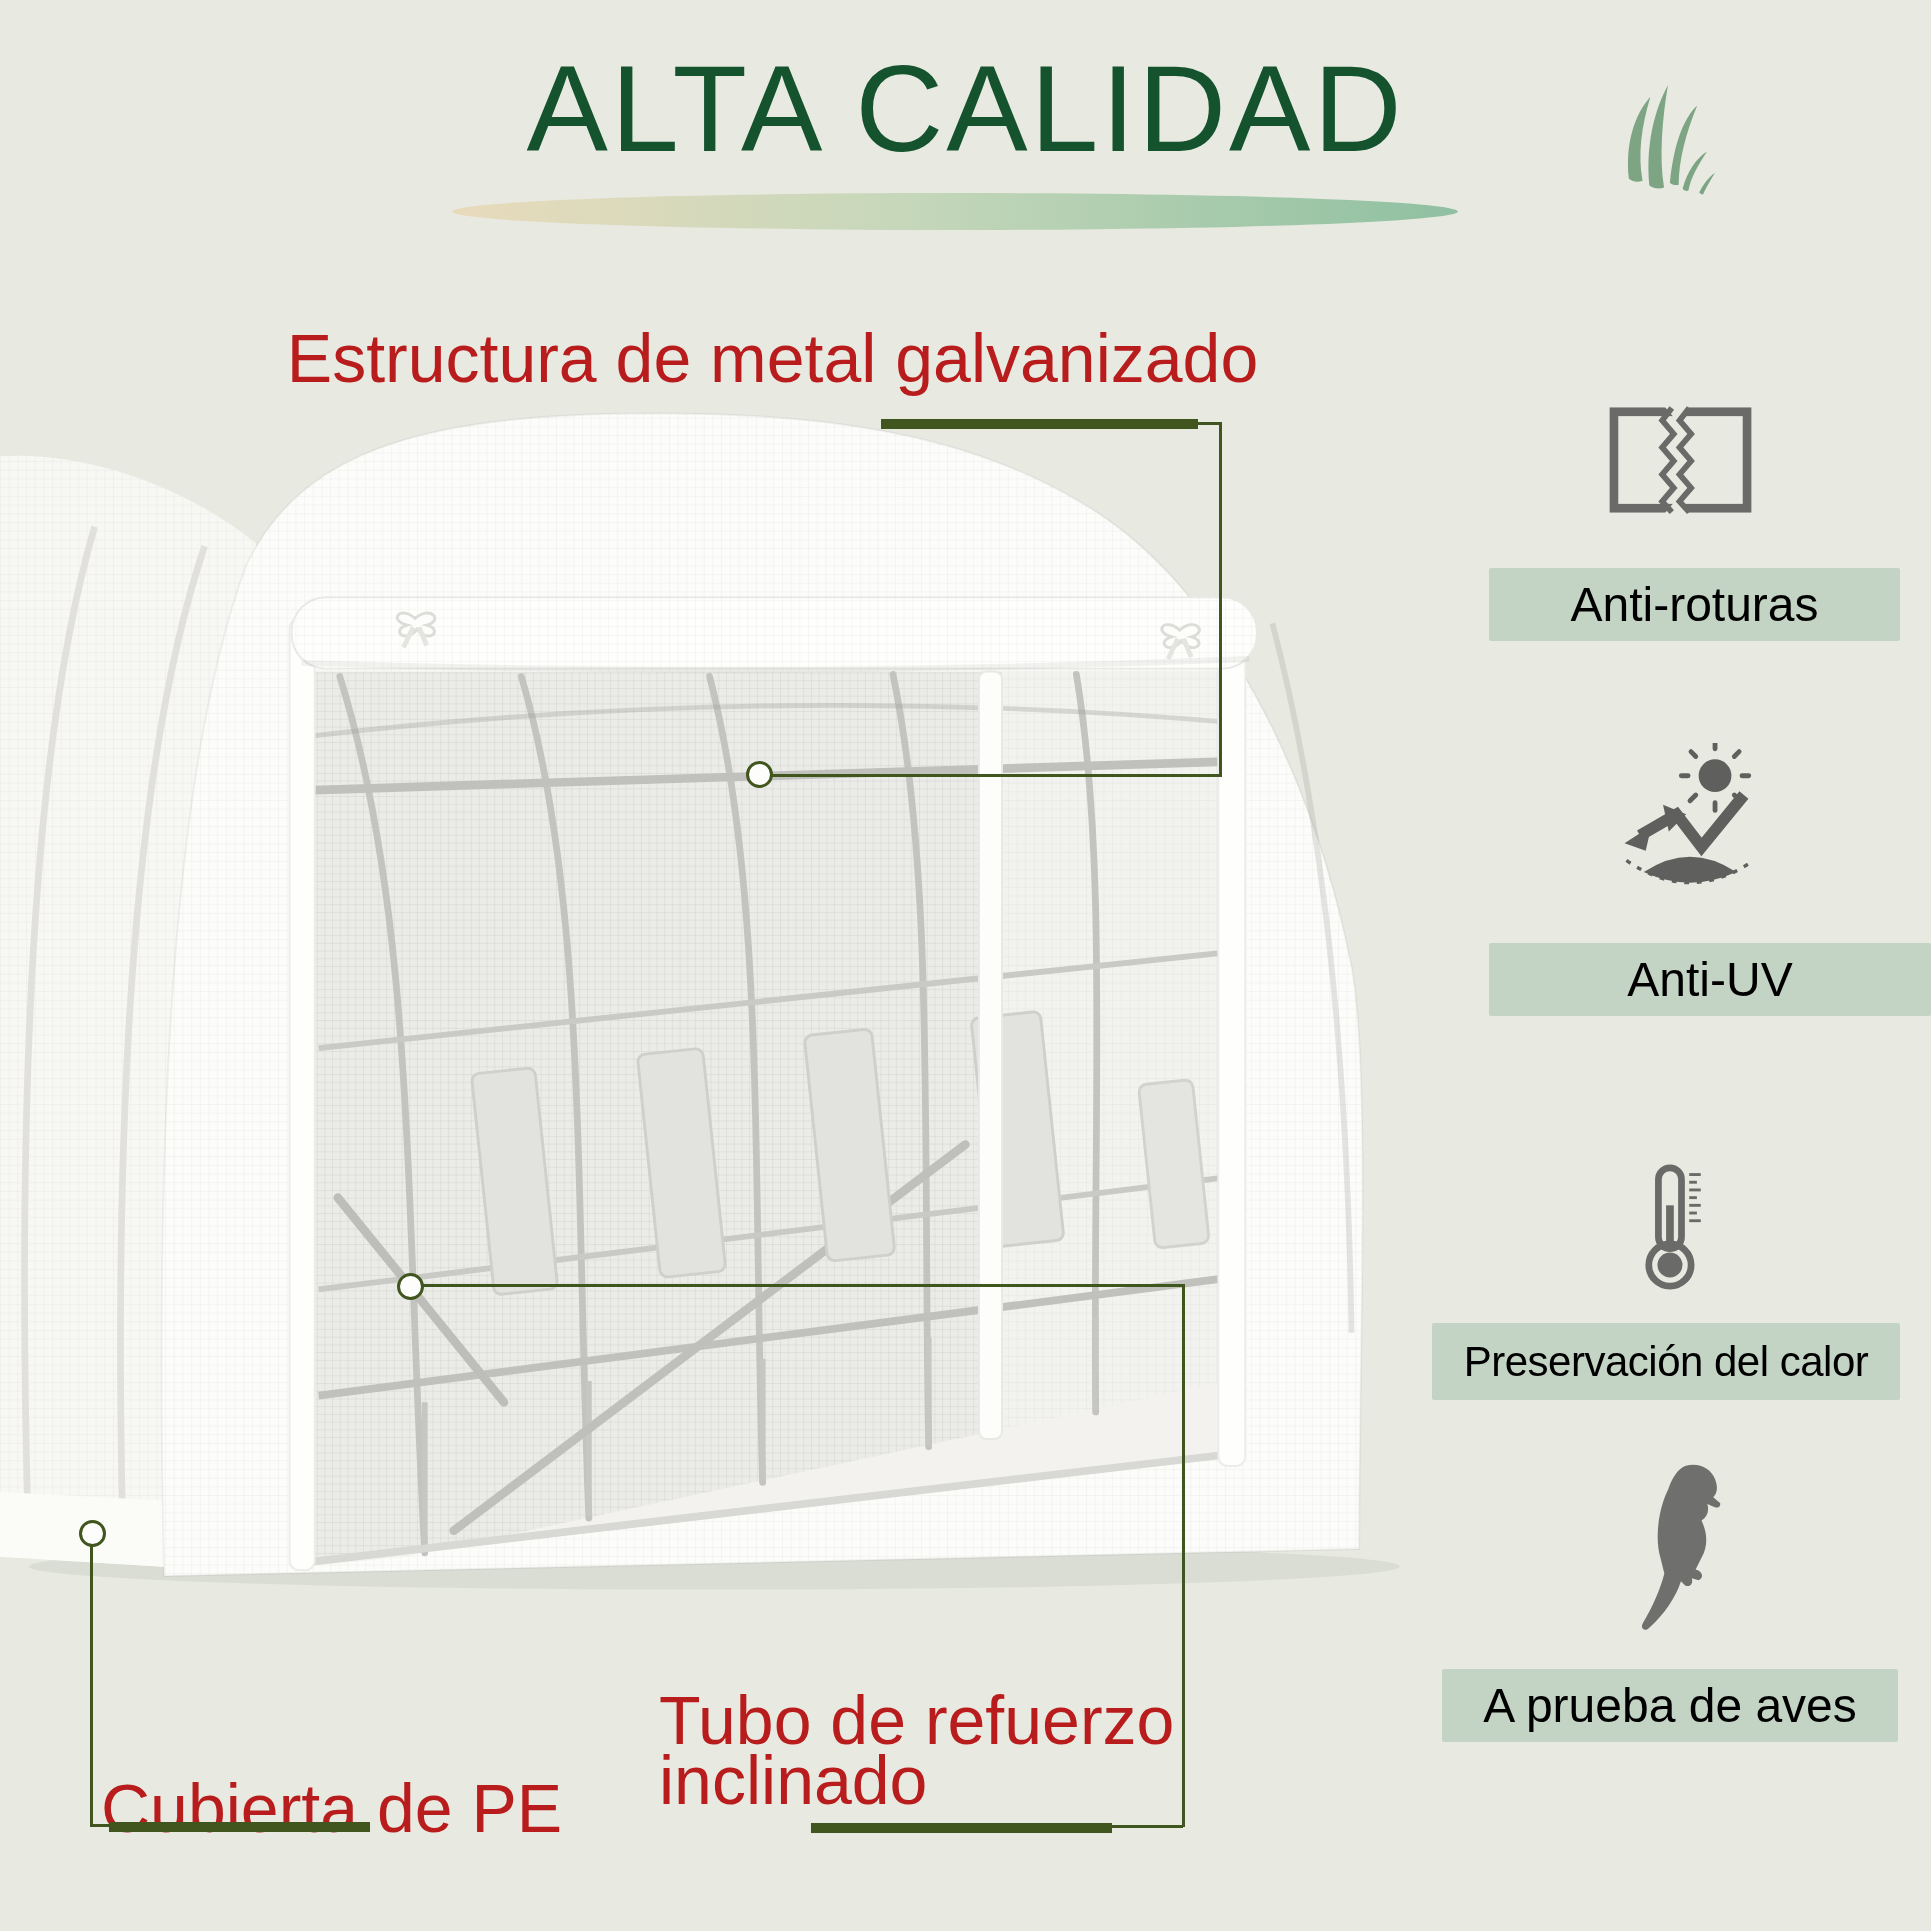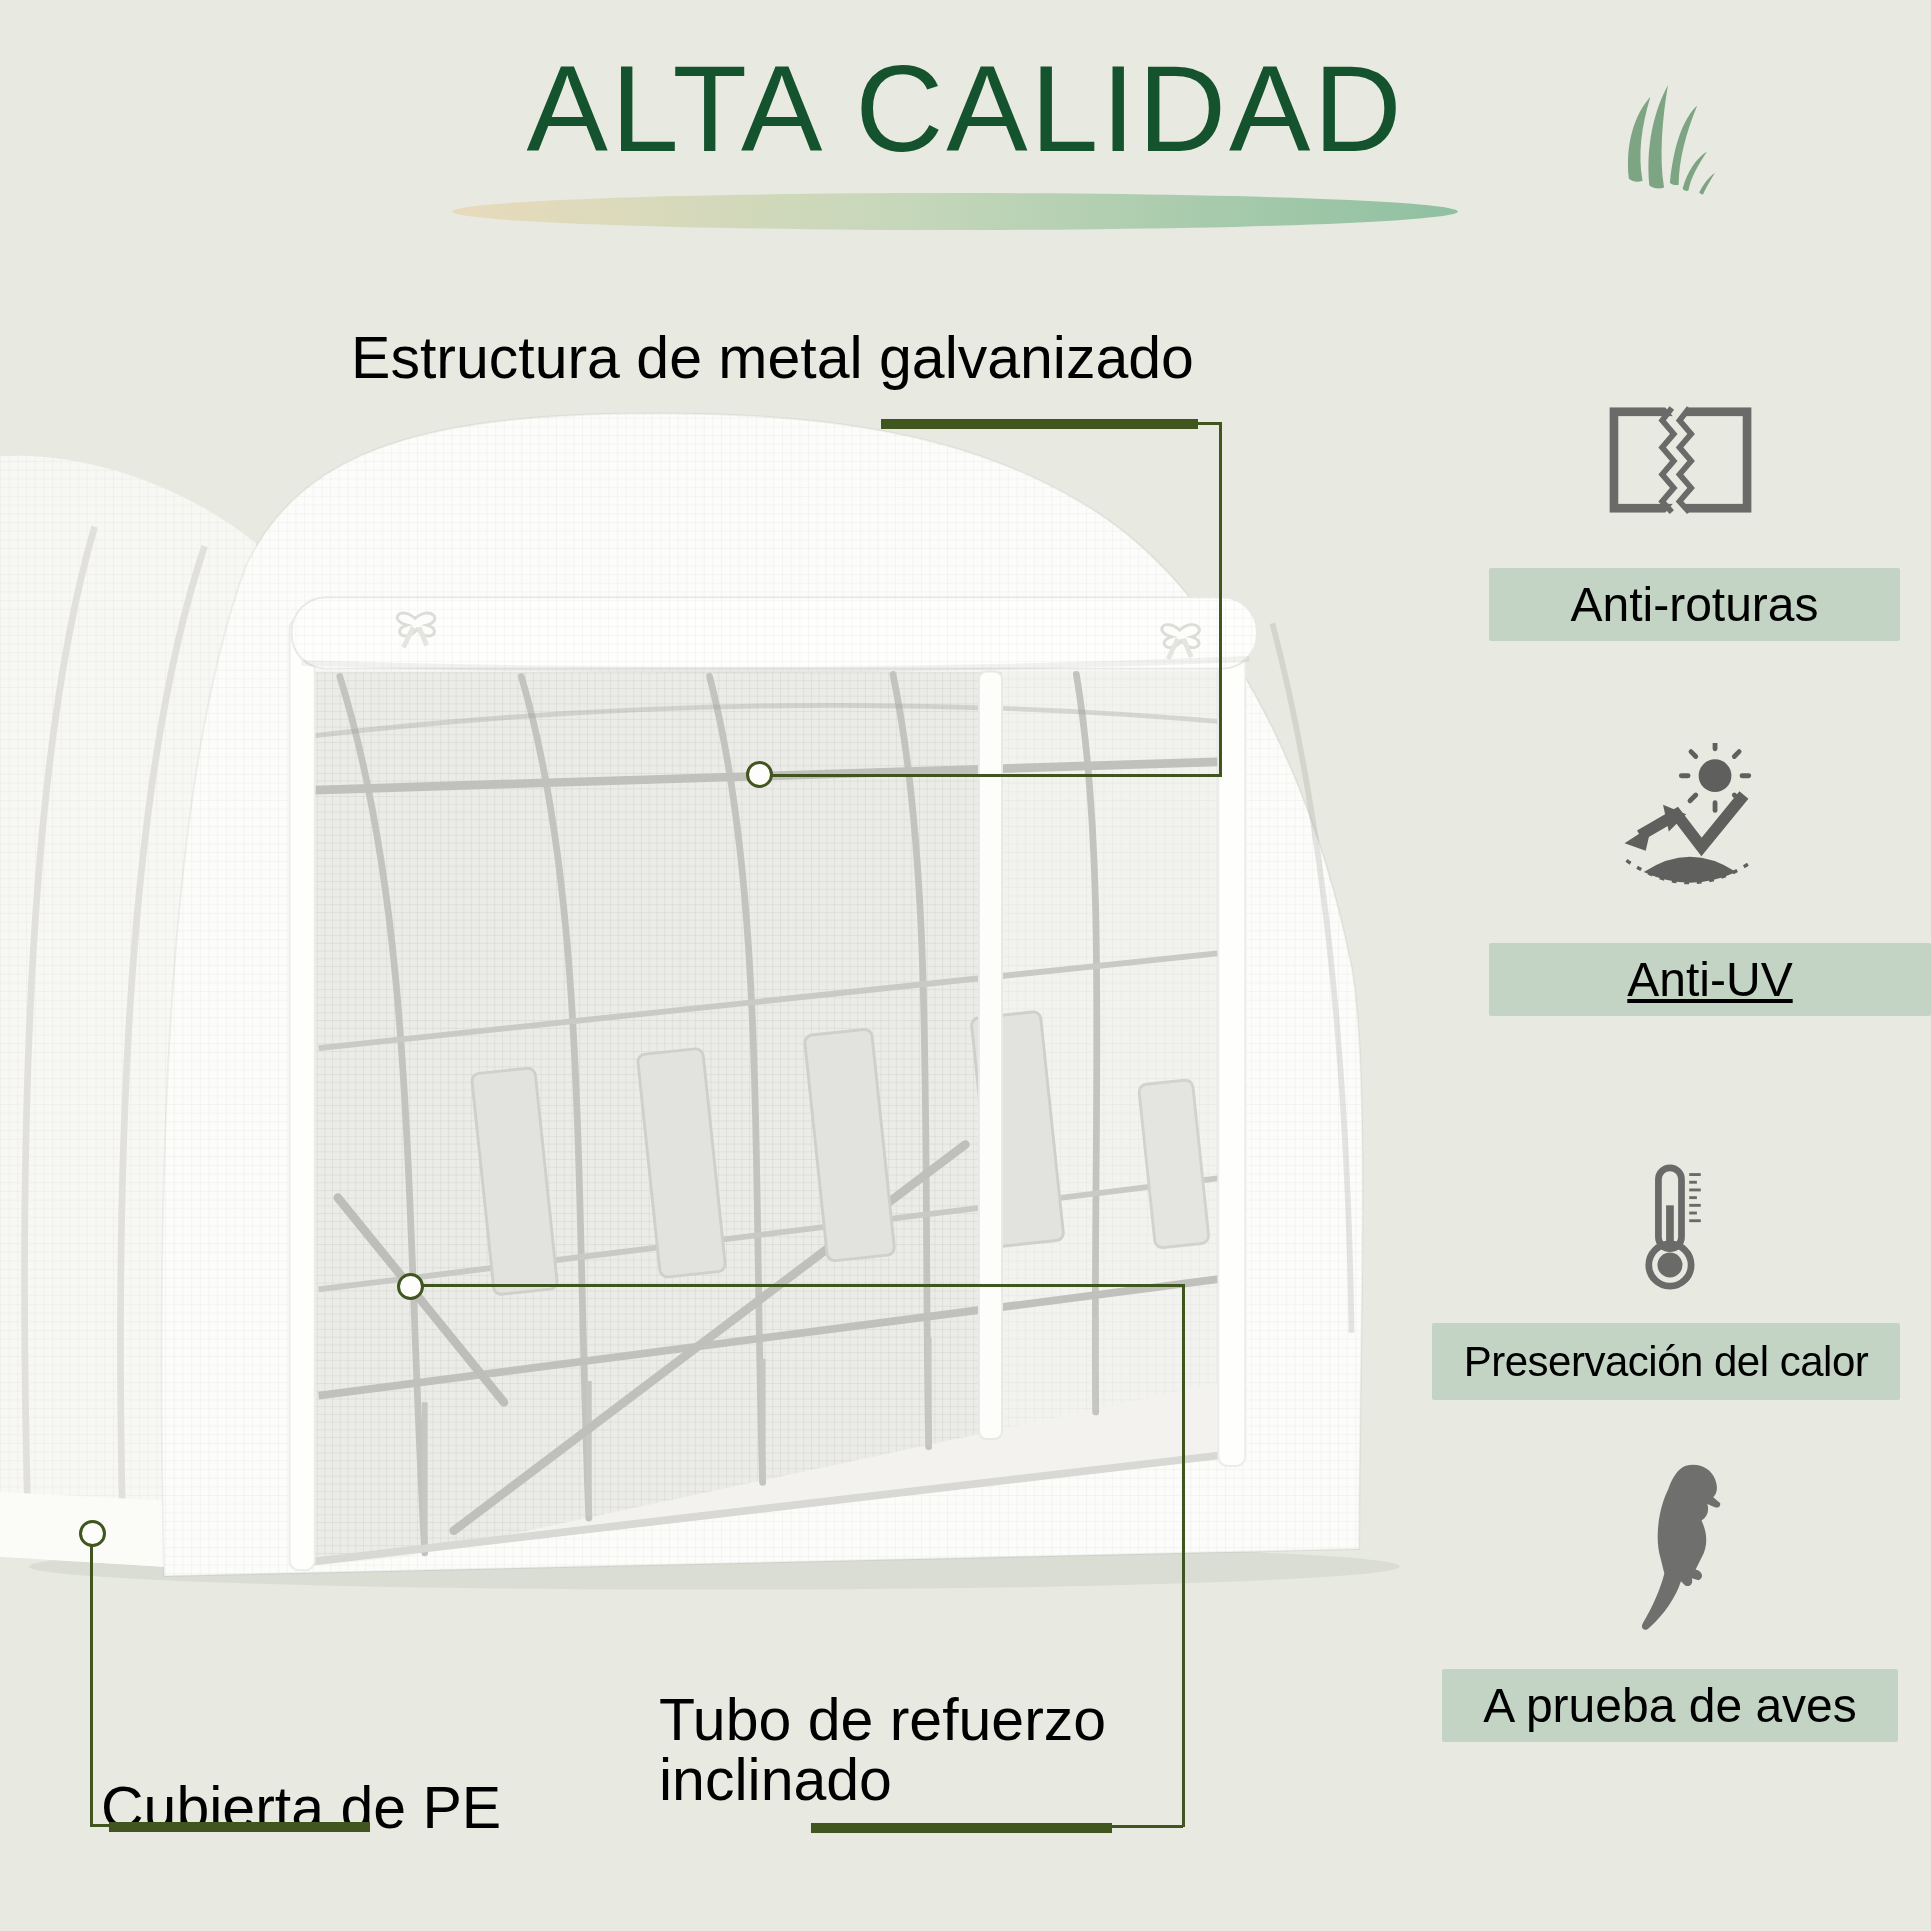--- a/index.html
+++ b/index.html
@@ -16,21 +16,21 @@
     color:#14532d;white-space:nowrap;
   }
   .swoosh{
     position:absolute;left:452px;top:193px;width:1006px;height:37px;
     border-radius:50%;
     background:linear-gradient(90deg, rgba(232,218,186,0.95) 0%, #c6d7ba 45%, #8fc0a1 100%);
   }
   .grass{position:absolute;left:1616px;top:85px;width:100px;height:127px;}
   
   .callout-label{
-    position:absolute;color:#000000;font-size:59px;line-height:60px;
+    position:absolute;color:#b91c1c;font-size:68px;line-height:60px;
     letter-spacing:0px;white-space:nowrap;
   }
   .lbl-estructura{left:0;top:328px;width:1545px;text-align:center;}
   .lbl-tubo{left:659px;top:1690px;width:579px;text-align:left;white-space:normal;}
   .lbl-cubierta{left:101px;top:1738px;margin-top:40px;}
   
   .bar{position:absolute;height:9.7px;background:#41551e;}
   .bar-estructura{left:881px;top:419px;width:317px;}
   .bar-tubo{left:811px;top:1823px;width:301px;}
   .bar-cubierta{left:109px;top:1822px;width:261px;}
@@ -39,21 +39,21 @@
     position:absolute;width:21px;height:21px;background:#fdfdfc;
     border:3.9px solid #41551e;border-radius:50%;
   }
   
   .band{
     position:absolute;background:#c3d3c4;border-radius:2px;
     display:flex;align-items:center;justify-content:center;
     color:#000000;font-size:48px;white-space:nowrap;
   }
   .band-1{left:1489px;top:568px;width:411px;height:73px;}
-  .band-2{left:1489px;top:943px;width:442px;height:73px;text-decoration:underline;}
+  .band-2{left:1489px;top:943px;width:442px;height:73px;}
   .band-3{left:1432px;top:1323px;width:468px;height:77px;font-size:42px;letter-spacing:-0.5px;}
   .band-4{left:1442px;top:1669px;width:456px;height:73px;}
   .icon-box{position:absolute;}
   .icon-1{left:1608px;top:406px;width:145px;height:108px;}
   .icon-2{left:1601px;top:743px;width:178px;height:156px;}
   .icon-3{left:1641px;top:1163px;width:81px;height:127px;}
   .icon-4{left:1625px;top:1460px;width:108px;height:176px;}
   .greenhouse{position:absolute;left:0;top:404px;width:1477px;height:1207px;}
 </style>
 </head>

